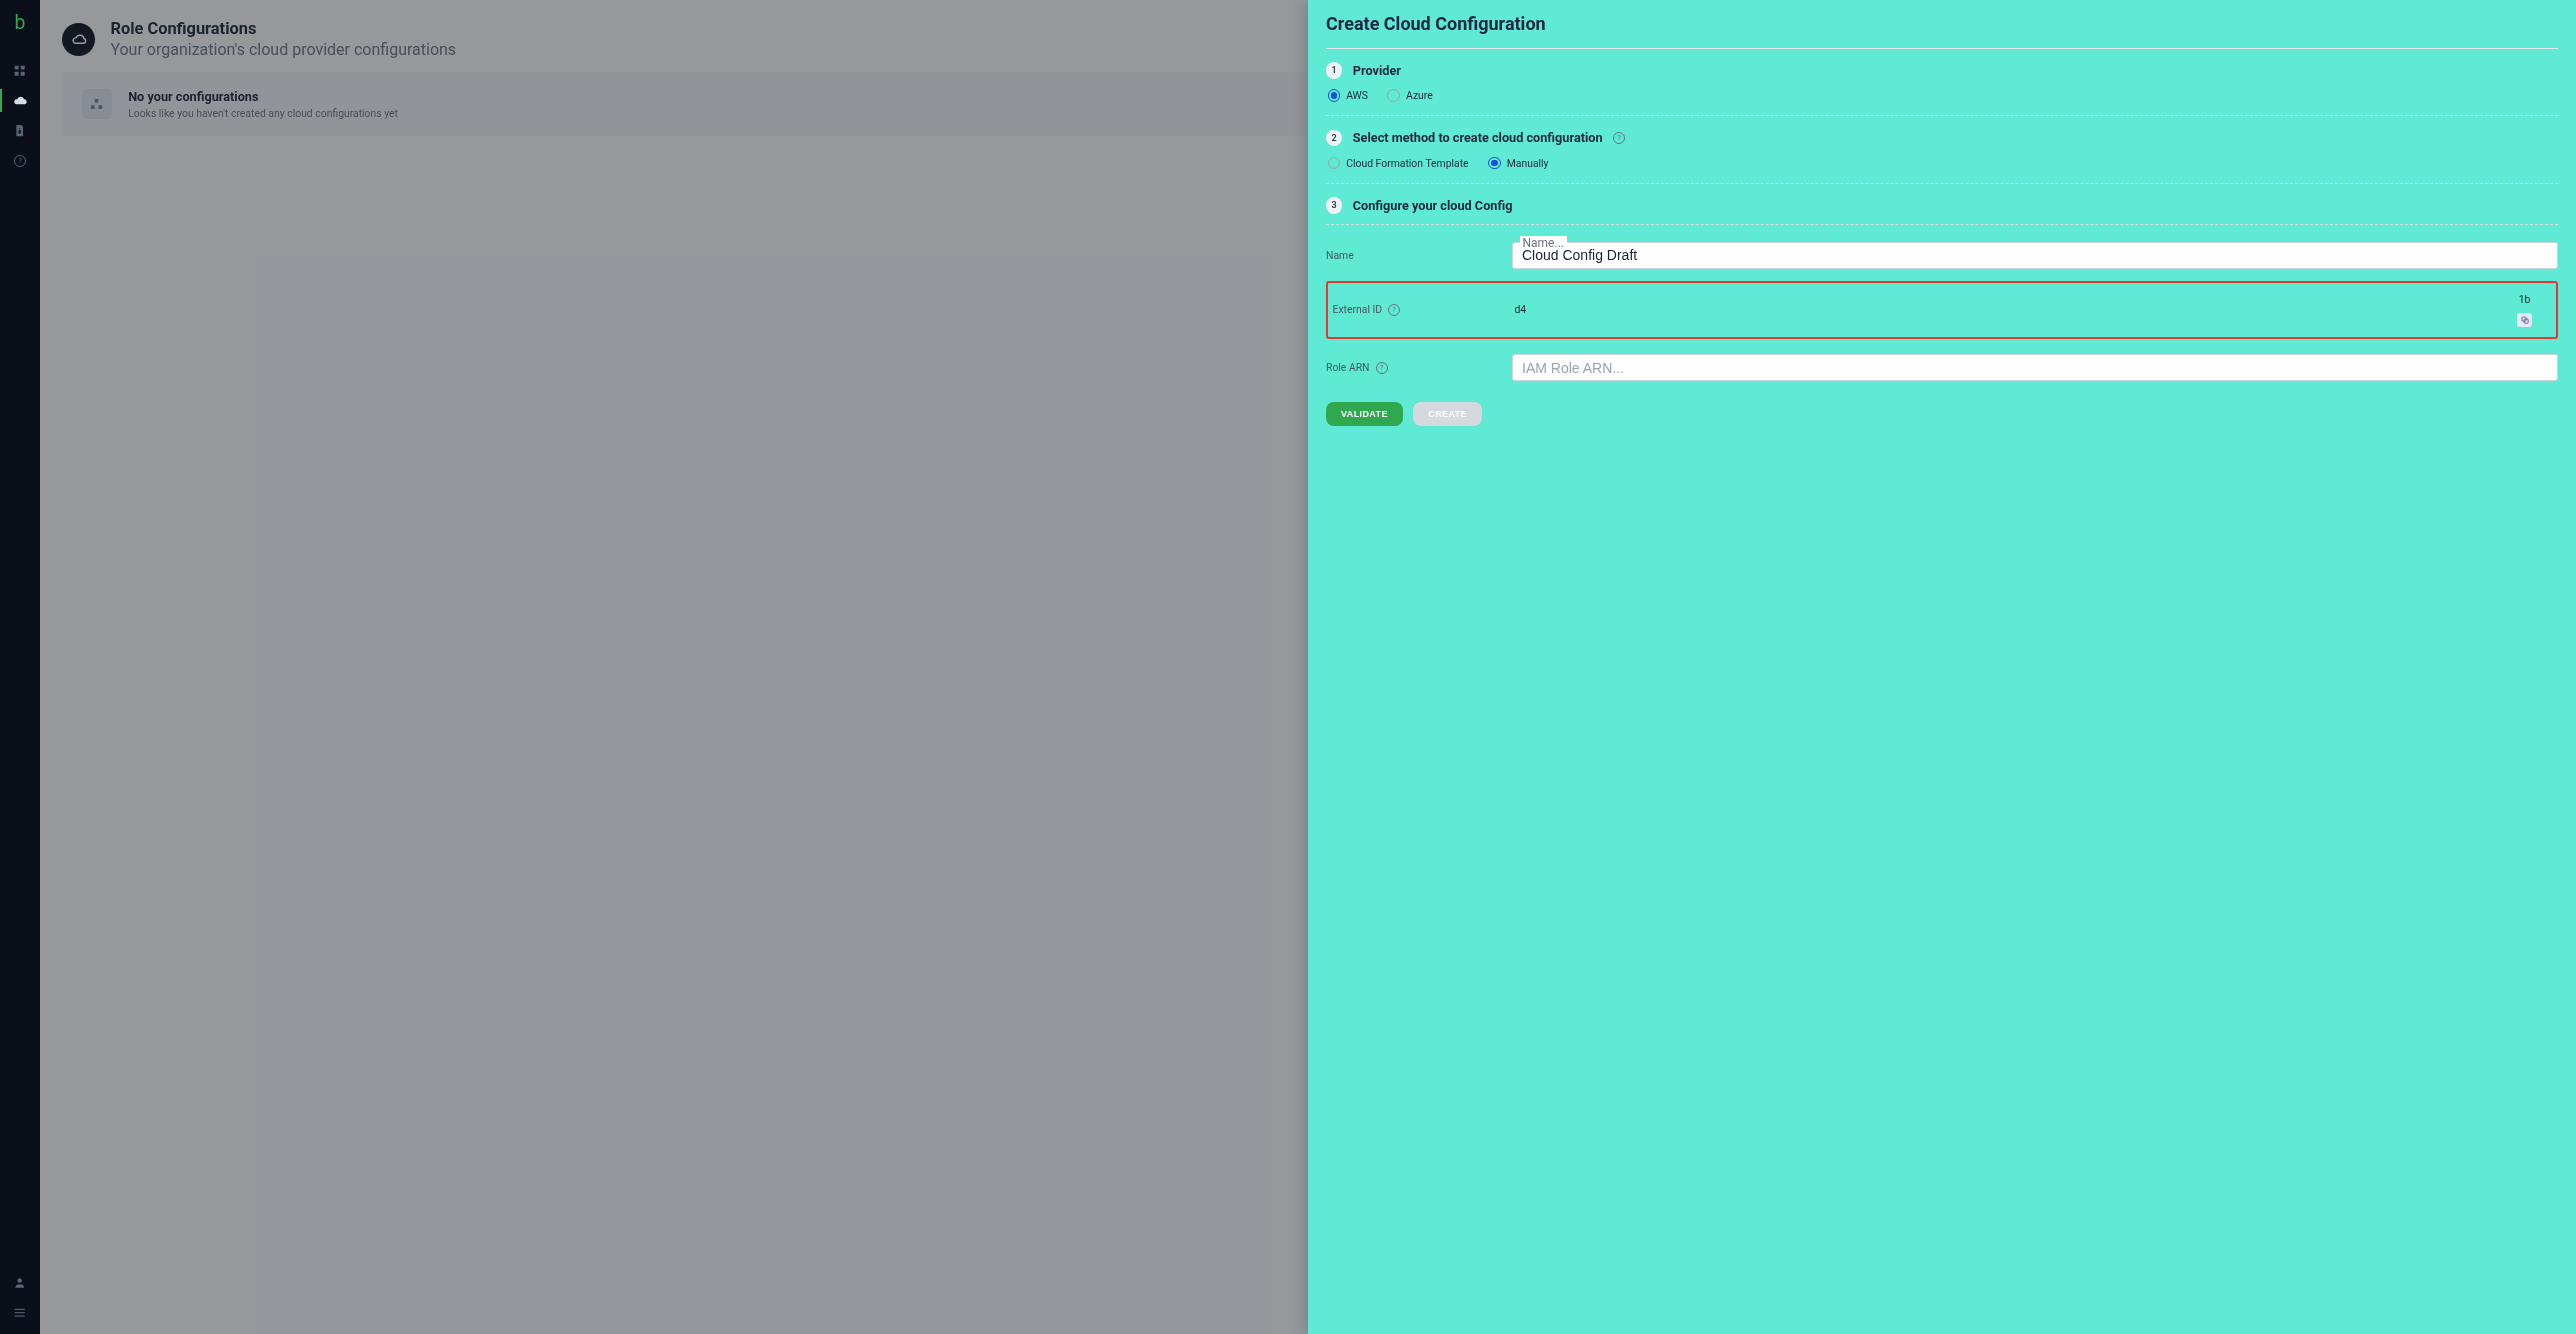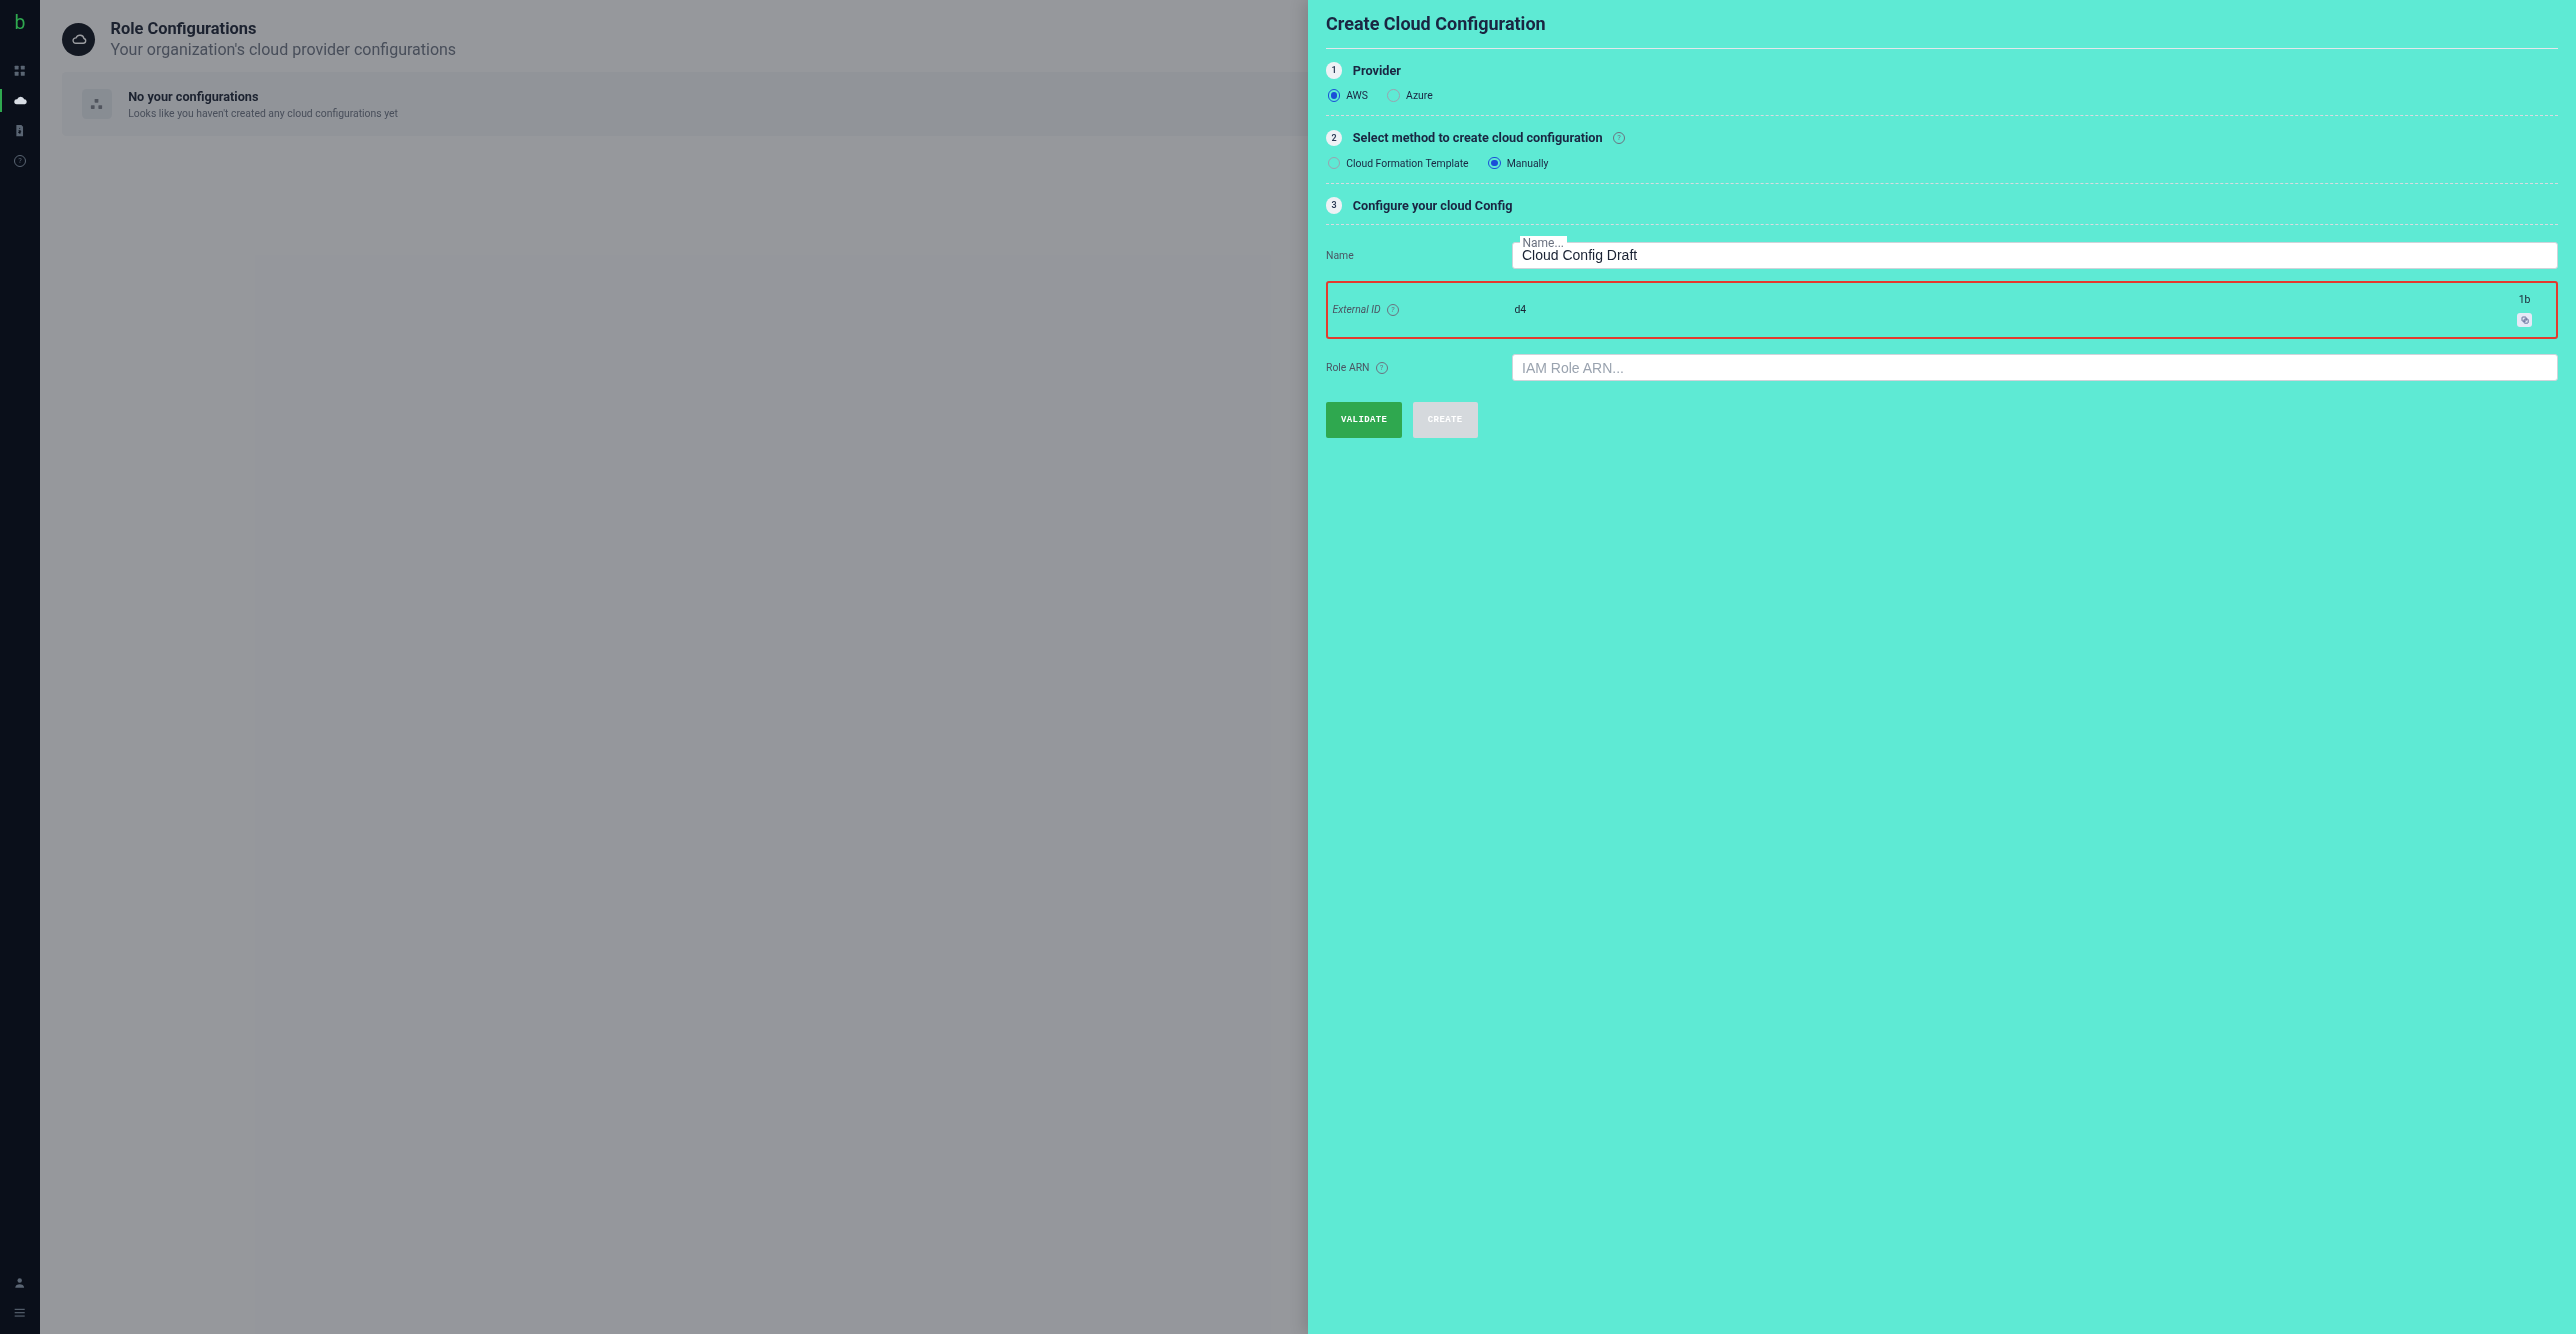--- a/index.html
+++ b/index.html
@@ -138,21 +138,21 @@
   }
   .ext-id-value {
     flex:1;display:flex;align-items:center;justify-content:space-between;color:#1a2233;font-size:10.4px;padding-right:19.4px;
   }
   .copy-badge {
     width:15px;height:13.4px;border-radius:3px;background:#e6e9f7;display:inline-flex;align-items:center;justify-content:center;color:#4f5b8a;
   }
 
   .btn-row { display:flex;gap:10.4px;margin-top:12px; }
   .btn {
-    height:36px;padding:0 15px;border:none;border-radius:2px;font-size:9px;letter-spacing:0.4px;font-weight:600;cursor:pointer;font-family:Liberation Mono, monospace;
+    height:24px;padding:0 15px;border:none;border-radius:8px;font-size:9px;letter-spacing:0.4px;font-weight:600;cursor:pointer;
   }
   .btn.validate { background:#2fa84f;color:#fff; }
   .btn.create { background:#d5d9dd;color:#fff;cursor:default; }
 
   svg { display:block; }
 </style>
 </head>
 <body>
 
 <nav class="sidebar">
@@ -272,21 +272,21 @@
 
     <div class="form-row">
       <div class="form-label">Name</div>
       <div class="text-input">
         <span class="floating">Name...</span>
         <input type="text" value="Cloud Config Draft" style="">
       </div>
     </div>
 
     <div class="highlight-row">
-      <div class="form-label" style="width:167px;font-style:italic;">
+      <div class="form-label" style="width:167px;">
         <span>External ID</span>
         <span class="help-circ">?</span>
       </div>
       <div class="ext-id-value">
         <span>d4</span>
         <span style="display:flex;align-items:center;gap:7.5px;flex-direction:column;">
           <span>1b</span>
           <span class="copy-badge">
             <svg width="8.2" height="8.2" viewBox="0 0 24 24" fill="none" stroke="currentColor" stroke-width="2.5">
                 <rect x="9" y="9" width="12" height="12" rx="2"></rect>

